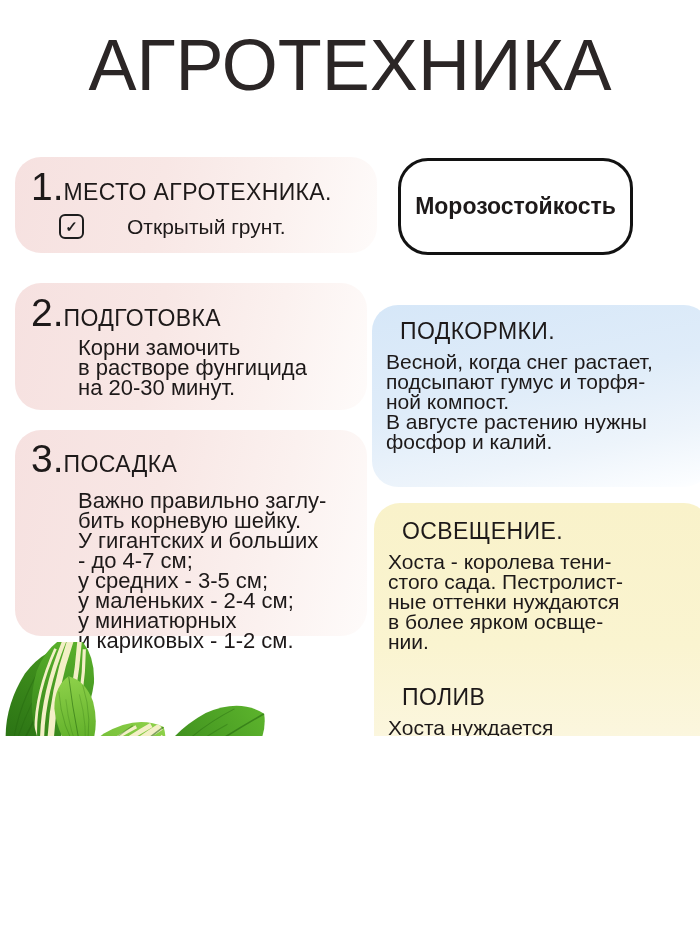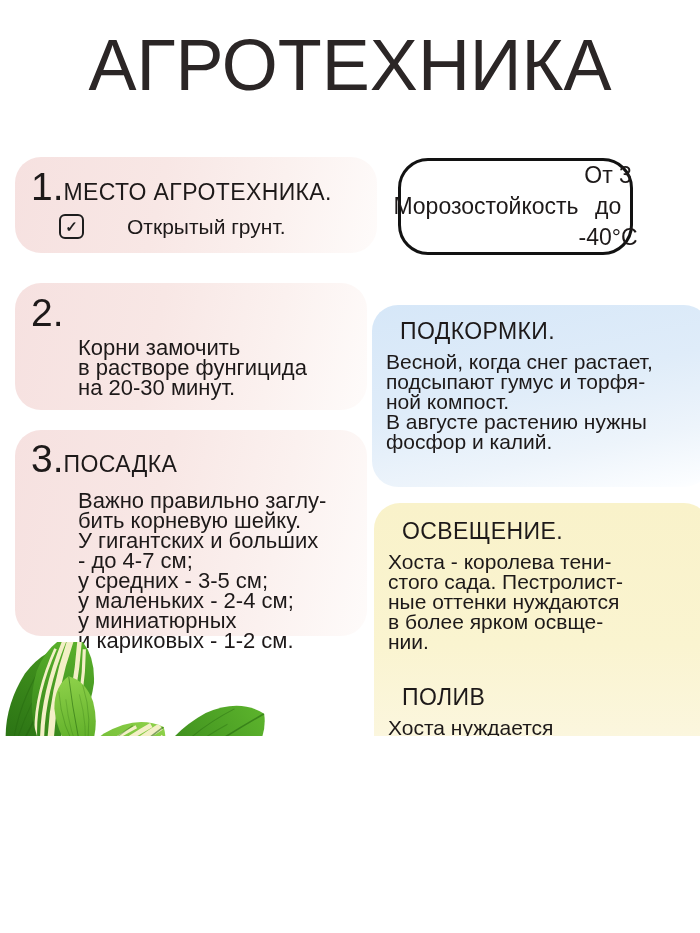--- a/index.html
+++ b/index.html
@@ -25,21 +25,21 @@
   .checkbox{
     width:21px;height:21px;border:2.5px solid #1d1d1d;border-radius:6px;
     display:flex;align-items:center;justify-content:center;
     font-size:15px;font-weight:bold;color:#1d1d1d;flex:0 0 auto;
   }
   .check-label{font-size:21px;margin-left:32px;}
   #frost-box{
     position:absolute;left:398px;top:158px;width:235px;height:97px;
     border:3px solid #121212;border-radius:30px;box-sizing:border-box;
     display:flex;flex-direction:row;align-items:center;justify-content:center;
-    text-align:center;font-size:23px;line-height:31px;background:#ffffff;
+    text-align:center;font-size:23px;line-height:31px;background:#ffffff;font-weight:bold;
   }
   .r-head{font-size:23px;letter-spacing:.4px;margin:0 0 0 28px;}
   .r-body{font-size:21px;line-height:20px;white-space:pre-line;margin:7px 0 0 14px;}
   #plant{position:absolute;left:-6px;top:642px;width:362px;height:291px;}
 </style>
 </head>
 <body>
 
 <div id="page">
 
@@ -51,26 +51,26 @@
         <span class="sec-title">МЕСТО АГРОТЕХНИКА.</span>
     </div>
     <div class="check-row">
       <span class="checkbox">✓</span>
       <span class="check-label">Открытый грунт.</span>
     </div>
   </div>
 
   <div id="frost-box">
     <span>Морозостойкость</span>
-    <span>От 3 до -40°С</span>
   </div>
 
   <div class="panel p-pink" style="left:15px;top:283px;width:352px;height:127px;">
     <div class="head-row">
       <span class="sec-num">2.</span>
+        <span class="sec-title">ПОДГОТОВКА</span>
     </div>
     <div class="body-text">Корни замочить
 в растворе фунгицида
 на 20-30 минут.</div>
   </div>
 
   <div class="panel p-pink" style="left:15px;top:430px;width:352px;height:206px;">
     <div class="head-row" style="padding-top:9px;">
       <span class="sec-num">3.</span>
         <span class="sec-title">ПОСАДКА</span>

